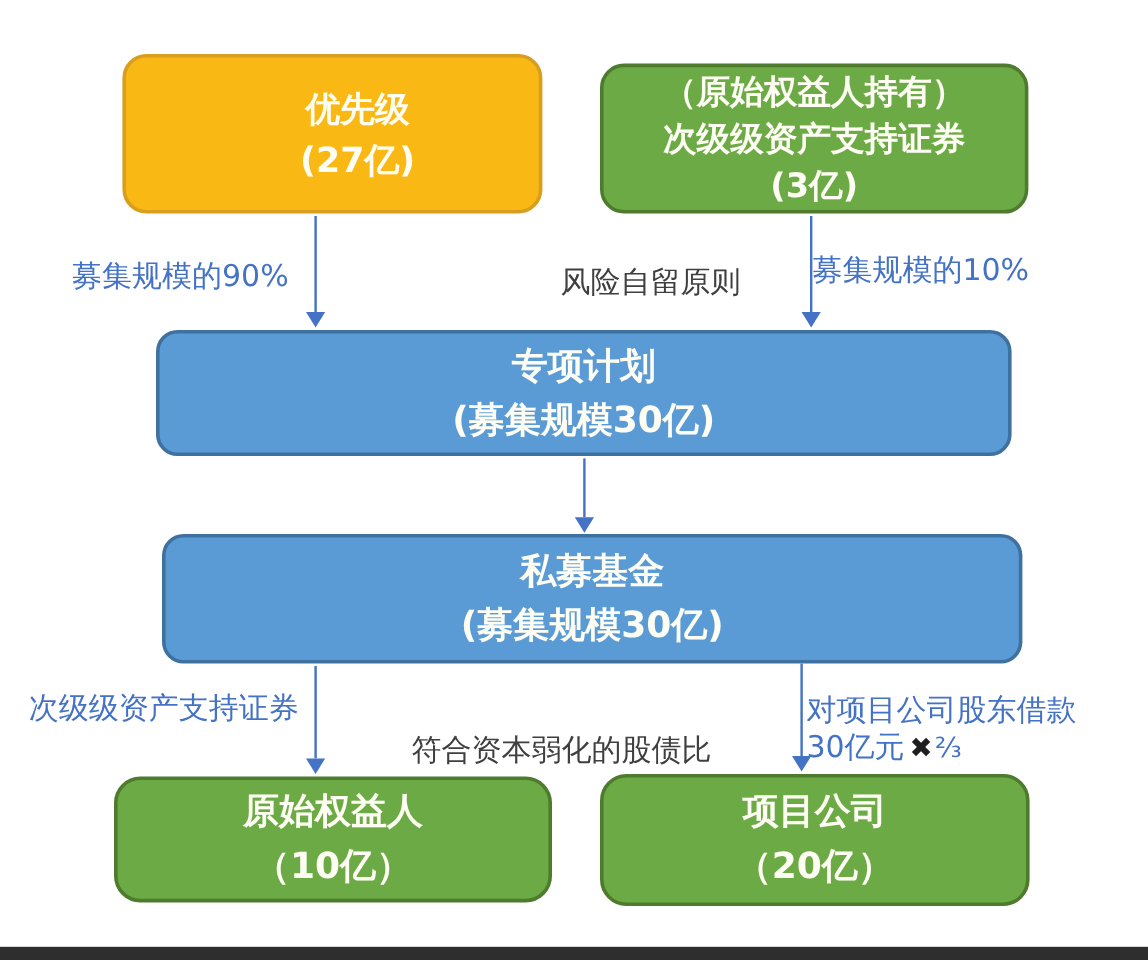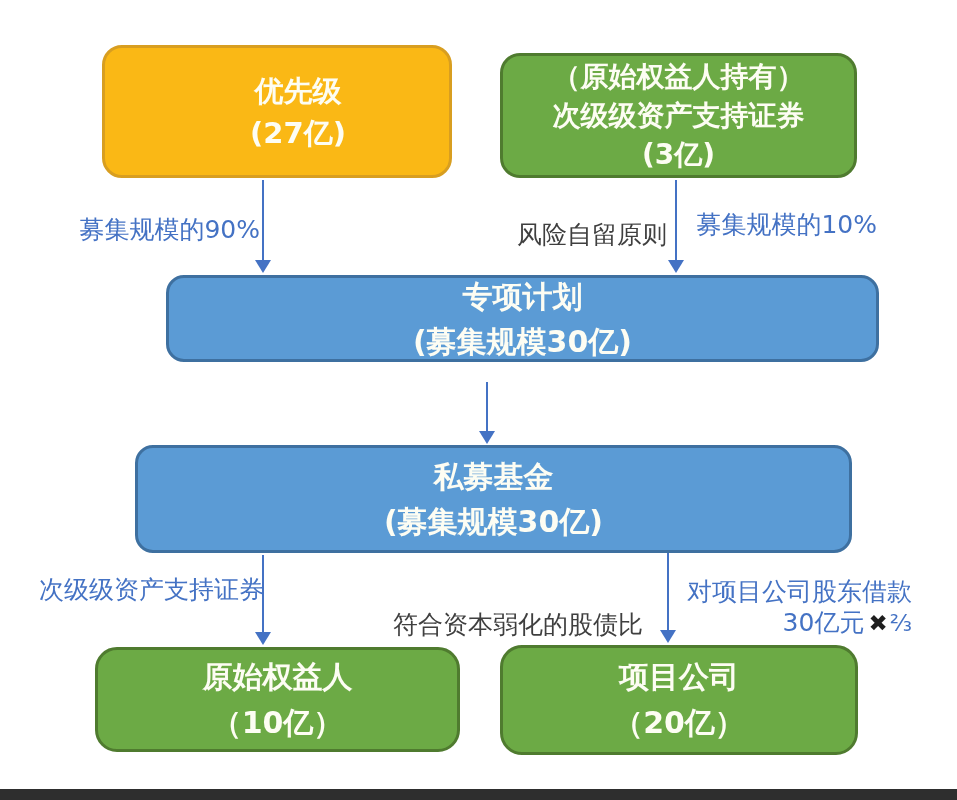--- a/index.html
+++ b/index.html
@@ -53,21 +53,21 @@
   }
   .arrow .head{
     width:0;height:0;
     border-left:8px solid transparent;
     border-right:8px solid transparent;
     border-top:13px solid var(--arrow,#4472C4);
   }
 
   .lbl{
     position:absolute;
-    text-align:right;
+    text-align:left;
     font-size:25px;
     line-height:31px;
     white-space:nowrap;
   }
   .lbl.blue{color:var(--label-blue,#4472C4);}
   .lbl.dark{color:var(--label-dark,#3F3F3F);}
   .times{
     color:#1E1E1E;
     font-weight:700;
     font-size:23px;
@@ -104,21 +104,21 @@
   </div>
   <div class="arrow" style="left:668px;top:180px;height:93px;">
     <div class="shaft"></div>
     <div class="head"></div>
   </div>
 
   <div class="lbl blue" style="left:60px;top:214px;width:200px;">募集规模的90%</div>
   <div class="lbl dark" style="left:467px;top:219px;width:200px;">风险自留原则</div>
   <div class="lbl blue" style="left:677px;top:209px;width:200px;">募集规模的10%</div>
 
-  <div class="box blue" style="left:130px;top:275px;width:713px;height:87px;font-size:30px;line-height:45px;margin-left:36px;">
+  <div class="box blue" style="left:130px;top:275px;width:713px;height:105px;font-size:30px;line-height:45px;">
     <span>专项计划</span>
     <span>(募集规模30亿)</span>
   </div>
 
   <div class="arrow" style="left:479px;top:382px;height:62px;">
     <div class="shaft"></div>
     <div class="head"></div>
   </div>
 
   <div class="box blue" style="left:135px;top:445px;width:717px;height:108px;font-size:30px;line-height:45px;">

